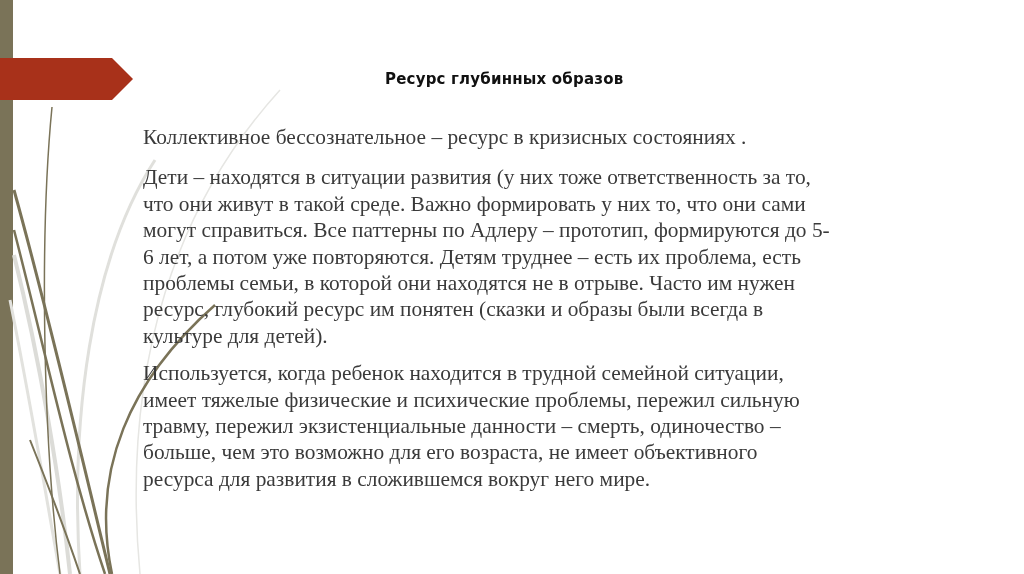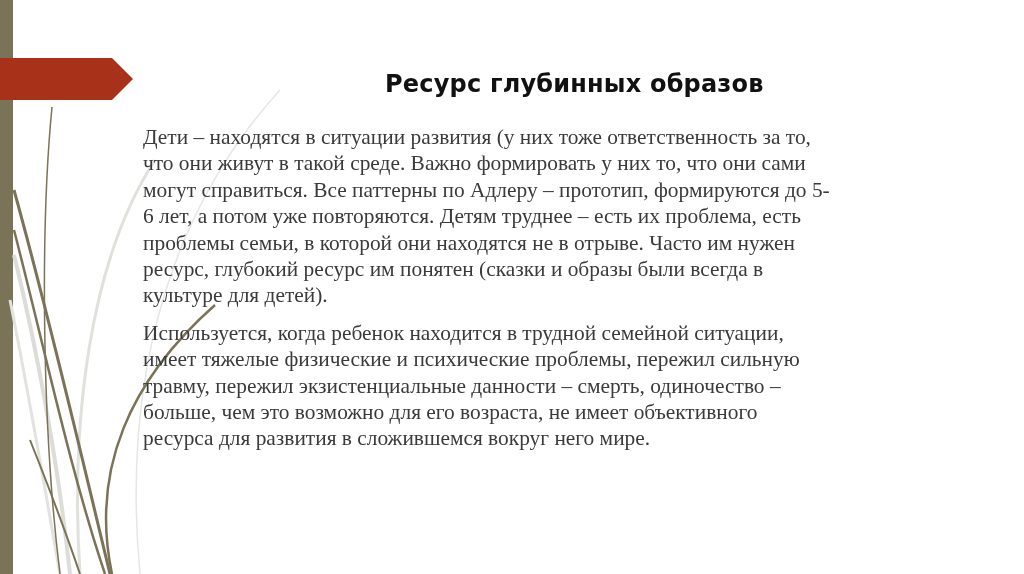--- a/index.html
+++ b/index.html
@@ -38,21 +38,21 @@
       top: 58px;
       width: 133px;
       height: 42px;
     }
     .title {
       position: absolute;
       left: 385px;
       top: 70px;
       font-family: "DejaVu Sans", sans-serif;
       font-weight: bold;
-      font-size: 24px;
+      font-size: 15px;
       letter-spacing: 0.2px;
       color: #111111;
       white-space: nowrap;
     }
     .body {
       position: absolute;
       left: 143px;
       top: 124px;
       width: 840px;
       font-family: "Liberation Serif", serif;
@@ -89,20 +89,21 @@
     <path d="M 30 440 C 50 490, 65 530, 80 574" stroke="#7a7358" stroke-width="2" fill="none"></path>
   </svg>
 
   <svg class="title-arrow" viewBox="0 0 133 42" xmlns="http://www.w3.org/2000/svg">
     <polygon points="0,0 112,0 133,21 112,42 0,42" fill="#a8311a"></polygon>
   </svg>
 
   <div class="title">Ресурс глубинных образов</div>
 
   <div class="body">
+    <p class="para first">Коллективное бессознательное – ресурс в кризисных состояниях .</p>
     <p class="para">Дети – находятся в ситуации развития (у них тоже ответственность за то,
 что они живут в такой среде. Важно формировать у них то, что они сами
 могут справиться. Все паттерны по Адлеру – прототип, формируются до 5-
 6 лет, а потом уже повторяются. Детям труднее – есть их проблема, есть
 проблемы семьи, в которой они находятся не в отрыве. Часто им нужен
 ресурс, глубокий ресурс им понятен (сказки и образы были всегда в
 культуре для детей).</p>
     <p class="para">Используется, когда ребенок находится в трудной семейной ситуации,
 имеет тяжелые физические и психические проблемы, пережил сильную
 травму, пережил экзистенциальные данности – смерть, одиночество –

